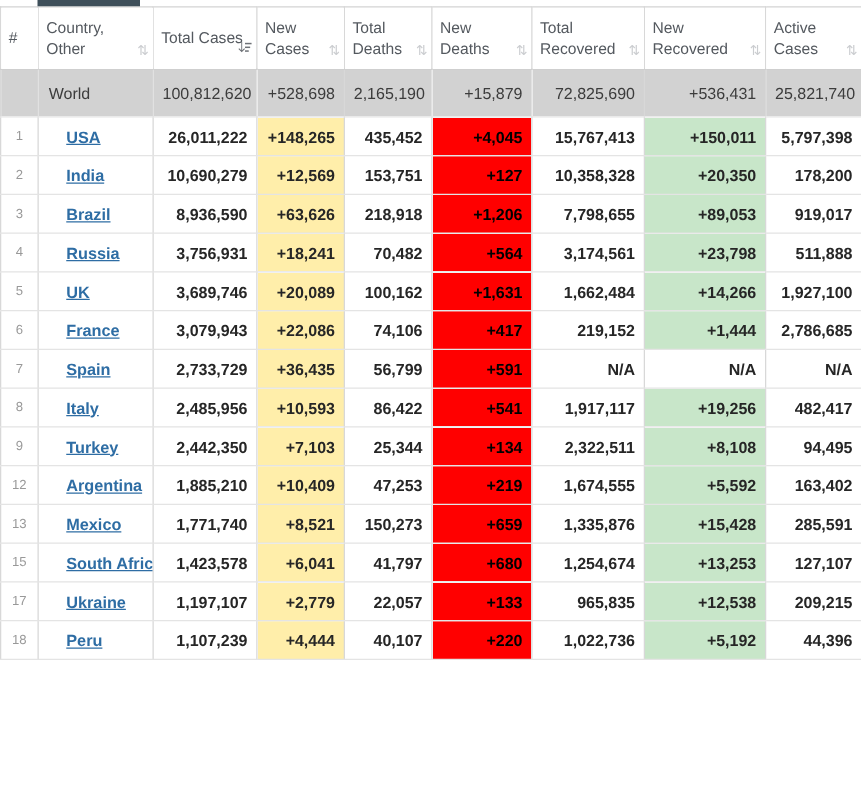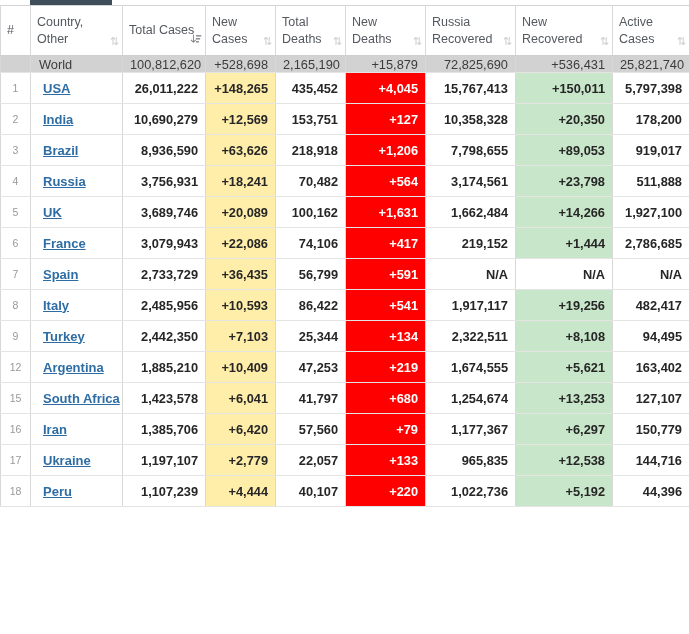--- a/index.html
+++ b/index.html
@@ -26,30 +26,30 @@
   thead th{
     height:50px;background:#fff;color:var(--c-headtext);
     font-size:12.5px;font-weight:400;text-align:left;
     vertical-align:middle;padding:4px 6px;position:relative;
     white-space:normal;line-height:1.35;cursor:pointer;
     border-bottom:1px solid #CFCFCF;border-top:1px solid #D4D4D4;
   }
   .sort-icon{position:absolute;right:3px;bottom:8px;font-size:11px;color:#CBCDD0;line-height:1}
   .sort-icon.active{color:#6E7277}
   tbody tr{height:31px}
-  tr.world-row{height:17px;background:var(--c-worldrow)}
+  tr.world-row{height:38px;background:var(--c-worldrow)}
   tr.world-row td{font-weight:400;color:#3C3C3C}
   td{font-size:12.8px;color:#262626;font-weight:700;padding:0 7px}
   td.num{text-align:right}
   td.rank{text-align:center;color:#999;font-size:10.5px;font-weight:400;padding:0 2px}
-  td.country{padding-left:12px}
+  td.country{padding-left:22px}
   td.country a{color:var(--c-link);font-weight:700;text-decoration:underline;font-size:13px}
   td.world-name{font-weight:400;color:#3C3C3C;padding-left:8px}
   td.hl-yellow{background:var(--c-yellow)}
-  td.hl-red{background:var(--c-red);color:#ffffff}
+  td.hl-red{background:var(--c-red);color:#000000}
   td.hl-green{background:var(--c-green)}
 </style>
 </head>
 <body>
 
 <div class="tab-edge"></div>
 
 <table>
   <colgroup>
     <col style="width:30px">
@@ -68,21 +68,21 @@
         <th><span>Country, Other</span><span class="sort-icon">⇅</span></th>
         <th><span>Total Cases</span><span class="sort-icon active"><svg width="12" height="12" viewBox="0 0 16 16" fill="currentColor">
               <path d="M4 2v9L1.8 8.8 1 9.6 4.5 13 8 9.6l-.8-.8L5 11V2z"></path>
               <rect x="8" y="3" width="7" height="1.6"></rect>
               <rect x="8" y="7" width="5.5" height="1.6"></rect>
               <rect x="8" y="11" width="4" height="1.6"></rect>
             </svg></span></th>
         <th><span>New Cases</span><span class="sort-icon">⇅</span></th>
         <th><span>Total Deaths</span><span class="sort-icon">⇅</span></th>
         <th><span>New Deaths</span><span class="sort-icon">⇅</span></th>
-        <th><span>Russia Recovered</span><span class="sort-icon">⇅</span></th>
+        <th><span>Total Recovered</span><span class="sort-icon">⇅</span></th>
         <th><span>New Recovered</span><span class="sort-icon">⇅</span></th>
         <th><span>Active Cases</span><span class="sort-icon">⇅</span></th>
       </tr>
   </thead>
   <tbody>
       <tr class="world-row">
         <td class="rank"></td>
         <td class="world-name">World</td>
         <td class="num">100,812,620</td>
         <td class="num">+528,698</td>
@@ -192,55 +192,55 @@
         <td class="num">94,495</td>
       </tr>
       <tr>
         <td class="rank">12</td>
         <td class="country"><a href="#">Argentina</a></td>
         <td class="num">1,885,210</td>
         <td class="num hl-yellow">+10,409</td>
         <td class="num">47,253</td>
         <td class="num hl-red">+219</td>
         <td class="num">1,674,555</td>
-        <td class="num hl-green">+5,621</td>
+        <td class="num hl-green">+5,592</td>
         <td class="num">163,402</td>
+      </tr>
+      <tr>
+        <td class="rank">13</td>
+        <td class="country"><a href="#">Mexico</a></td>
+        <td class="num">1,771,740</td>
+        <td class="num hl-yellow">+8,521</td>
+        <td class="num">150,273</td>
+        <td class="num hl-red">+659</td>
+        <td class="num">1,335,876</td>
+        <td class="num hl-green">+15,428</td>
+        <td class="num">285,591</td>
       </tr>
       <tr>
         <td class="rank">15</td>
         <td class="country"><a href="#">South Africa</a></td>
         <td class="num">1,423,578</td>
         <td class="num hl-yellow">+6,041</td>
         <td class="num">41,797</td>
         <td class="num hl-red">+680</td>
         <td class="num">1,254,674</td>
         <td class="num hl-green">+13,253</td>
         <td class="num">127,107</td>
       </tr>
       <tr>
-        <td class="rank">16</td>
-        <td class="country"><a href="#">Iran</a></td>
-        <td class="num">1,385,706</td>
-        <td class="num hl-yellow">+6,420</td>
-        <td class="num">57,560</td>
-        <td class="num hl-red">+79</td>
-        <td class="num">1,177,367</td>
-        <td class="num hl-green">+6,297</td>
-        <td class="num">150,779</td>
-      </tr>
-      <tr>
         <td class="rank">17</td>
         <td class="country"><a href="#">Ukraine</a></td>
         <td class="num">1,197,107</td>
         <td class="num hl-yellow">+2,779</td>
         <td class="num">22,057</td>
         <td class="num hl-red">+133</td>
         <td class="num">965,835</td>
         <td class="num hl-green">+12,538</td>
-        <td class="num">144,716</td>
+        <td class="num">209,215</td>
       </tr>
       <tr>
         <td class="rank">18</td>
         <td class="country"><a href="#">Peru</a></td>
         <td class="num">1,107,239</td>
         <td class="num hl-yellow">+4,444</td>
         <td class="num">40,107</td>
         <td class="num hl-red">+220</td>
         <td class="num">1,022,736</td>
         <td class="num hl-green">+5,192</td>

